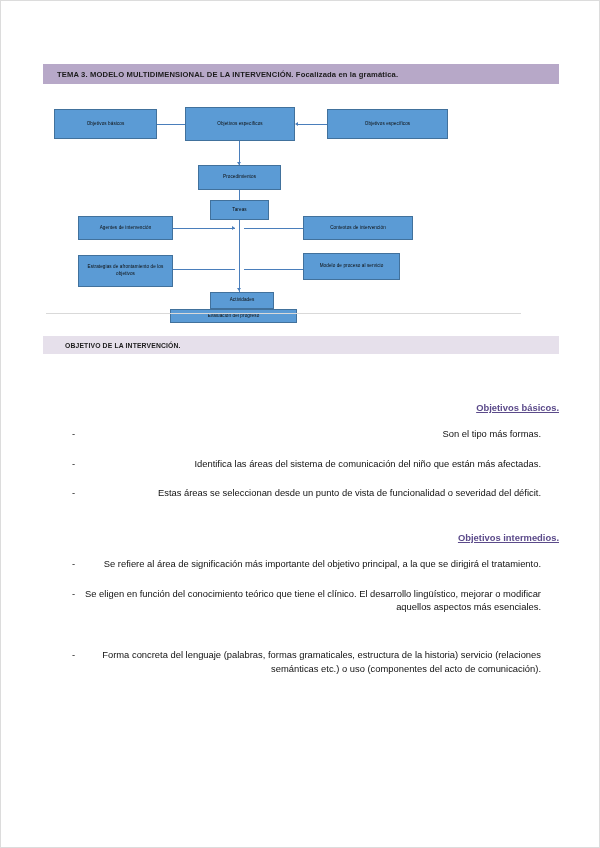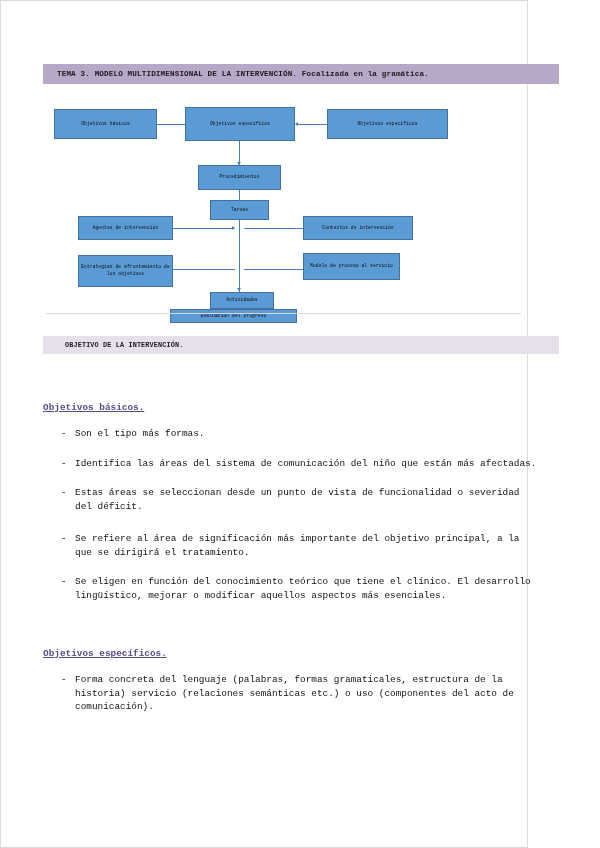--- a/index.html
+++ b/index.html
@@ -12,26 +12,25 @@
     height: 848px;
     font-family: "Liberation Sans", sans-serif;
     color: #000000;
     position: relative;
     overflow: hidden;
   }
 
   .page {
     position: absolute;
     left: 0; top: 0;
-    width: 528px;
+    width: 600px;
     height: 848px;
     background: #ffffff;
     border: 1px solid #dcdcdc;
     box-sizing: border-box;
-    font-family: Liberation Mono, monospace;
   }
 
   
   .title-band {
     position: absolute;
     left: 42px;
     top: 63px;
     width: 516px;
     height: 20px;
     background: #b7a8c8;
@@ -129,21 +128,21 @@
   .intro {
     position: absolute;
     left: 42px;
     top: 372px;
     width: 516px;
     font-size: 9.4px;
     color: #111111;
     line-height: 1.35;
   }
 
-  .section { position: absolute; left: 42px; width: 516px; }
+  .section { position: absolute; left: 42px; width: 516px; text-align: right; }
   .section-head {
     font-size: 9.4px;
     font-weight: bold;
     color: #5b4a8a;
     text-decoration: underline;
     margin-bottom: 14px;
   }
   .bullet {
     display: flex;
     margin-bottom: 16px;
@@ -235,31 +234,31 @@
       <span class="bullet-dash">-</span>
       <span class="bullet-text">Identifica las áreas del sistema de comunicación del niño que están más afectadas.</span>
     </div>
     <div class="bullet">
       <span class="bullet-dash">-</span>
       <span class="bullet-text">Estas áreas se seleccionan desde un punto de vista de funcionalidad o severidad del déficit.</span>
     </div>
   </div>
 
   <div class="section" style="top:531px;">
+    <div class="section-head">Objetivos intermedios.</div>
     <div class="bullet">
       <span class="bullet-dash">-</span>
       <span class="bullet-text">Se refiere al área de significación más importante del objetivo principal, a la que se dirigirá el tratamiento.</span>
     </div>
     <div class="bullet">
       <span class="bullet-dash">-</span>
       <span class="bullet-text">Se eligen en función del conocimiento teórico que tiene el clínico. El desarrollo lingüístico, mejorar o modificar aquellos aspectos más esenciales.</span>
     </div>
   </div>
 
   <div class="section" style="top:647px;">
-    <div class="section-head">Objetivos específicos.</div>
     <div class="bullet">
       <span class="bullet-dash">-</span>
       <span class="bullet-text">Forma concreta del lenguaje (palabras, formas gramaticales, estructura de la historia) servicio (relaciones semánticas etc.) o uso (componentes del acto de comunicación).</span>
     </div>
   </div>
 
 </div>
 
 </body></html>

